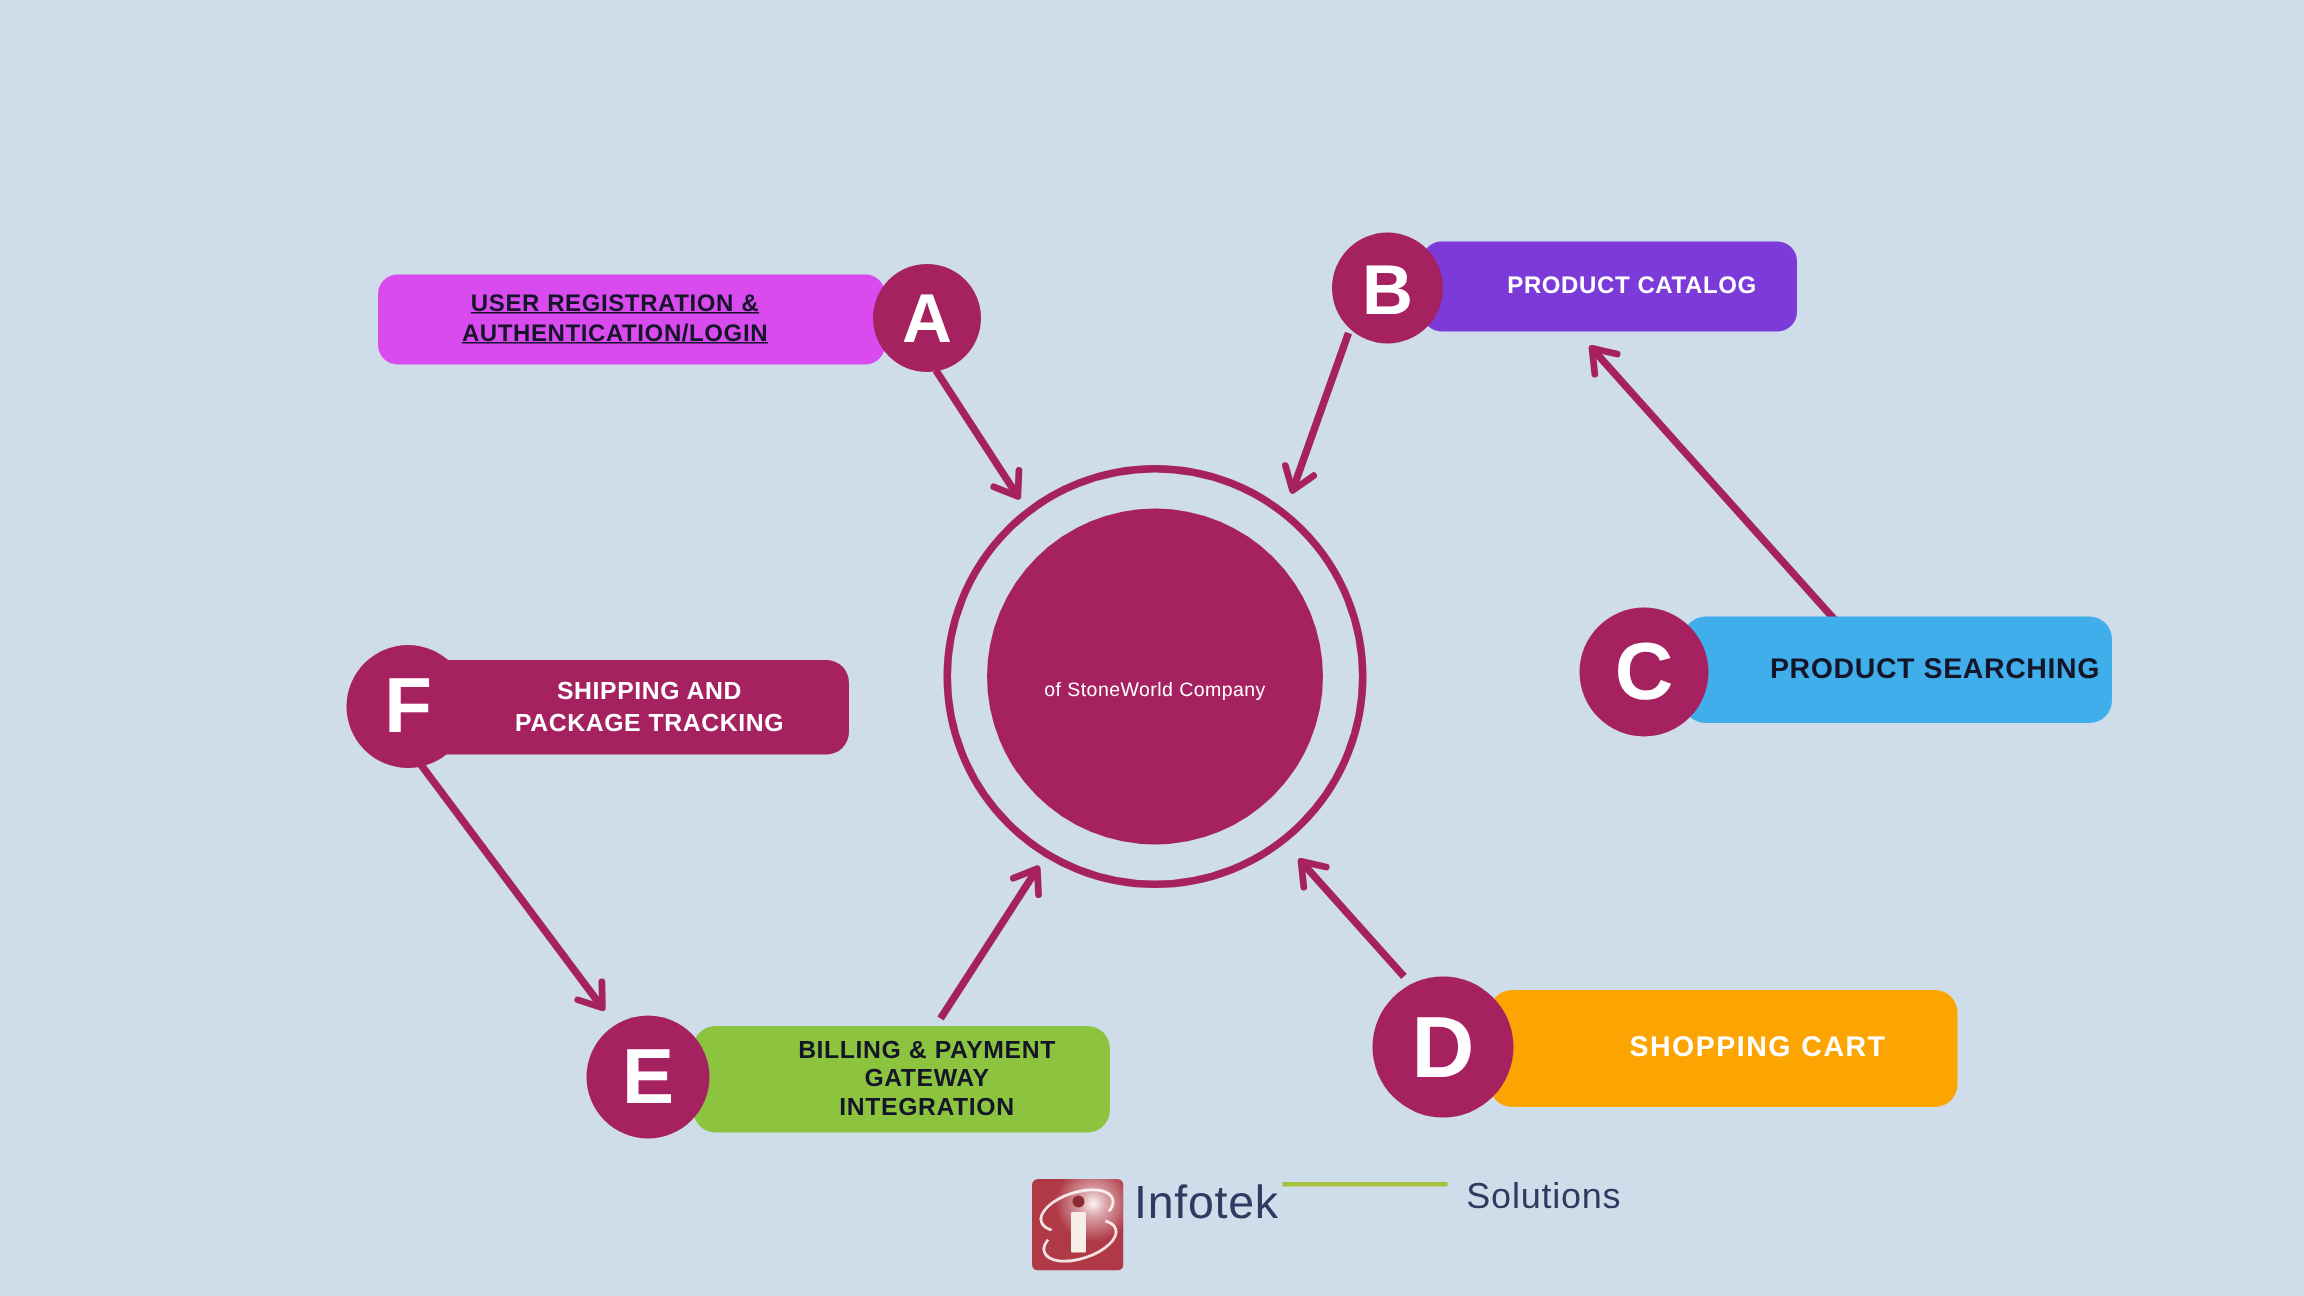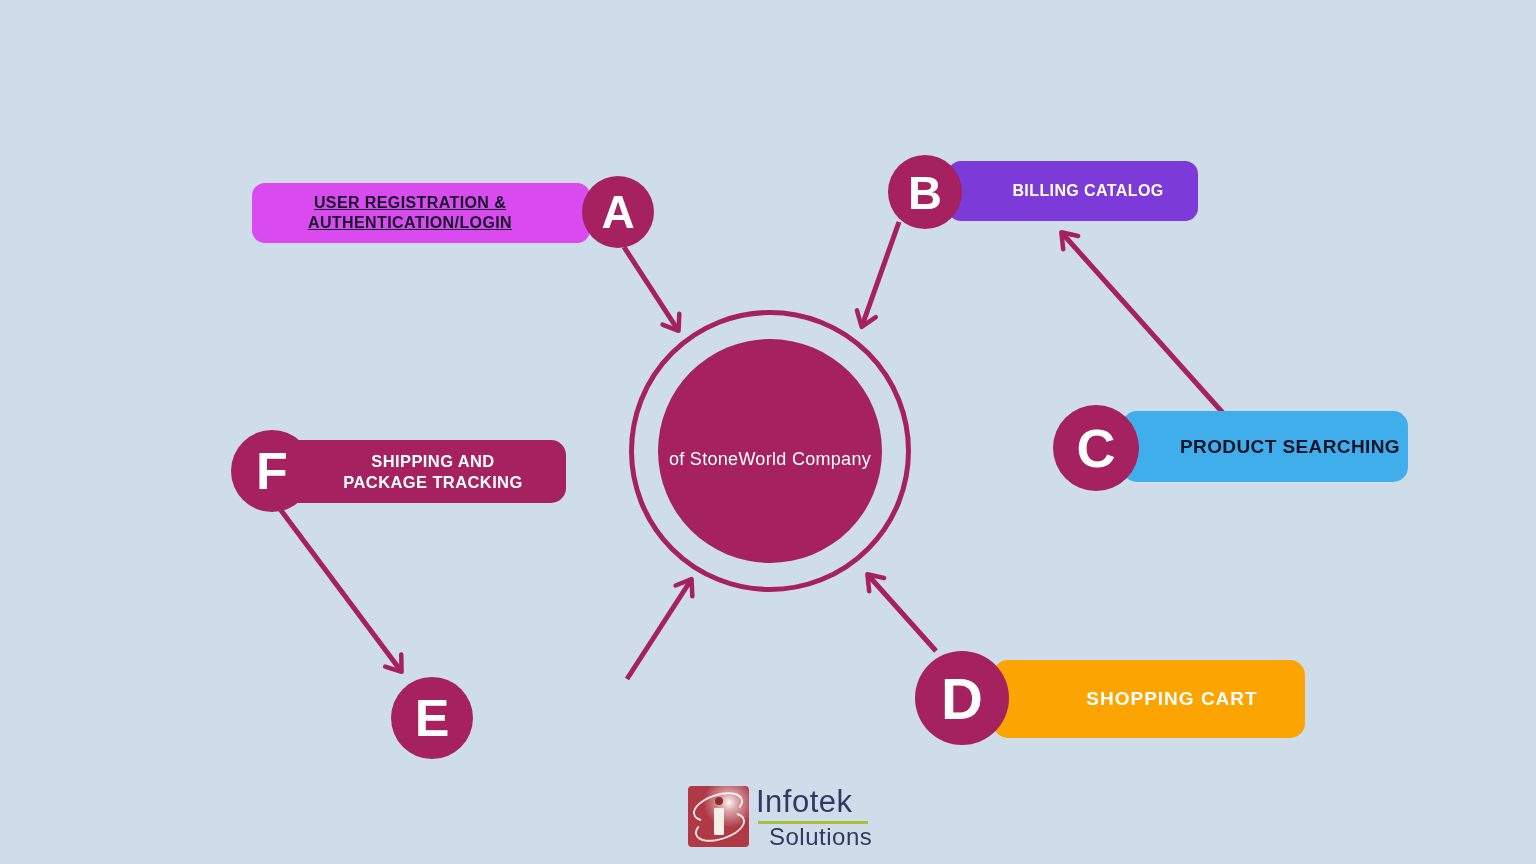--- a/index.html
+++ b/index.html
@@ -17,21 +17,21 @@
   .hub-circle {
     position:absolute; left:658px; top:339px; width:224px; height:224px;
     background:var(--primary); border-radius:50%;
     display:flex; flex-direction:column; align-items:center; justify-content:center;
     text-align:center; color:var(--light-text);
   }
   .hub-title {
     font-size:26px; font-weight:bold; letter-spacing:1px; line-height:1.15;
     max-width:195px;
   }
-  .hub-subtitle { font-size:18px; margin-top:17px; letter-spacing:0.3px; }
+  .hub-subtitle { font-size:13px; margin-top:17px; letter-spacing:0.3px; }
   
   .pill {
     position:absolute; display:flex; align-items:center; justify-content:center;
     text-align:center; font-weight:bold; letter-spacing:0.4px; line-height:1.25;
   }
   .pill-a { left:252px; top:183px; width:338px; height:60px; background:var(--pill-a);
             border-radius:13px; color:var(--dark-text); font-size:16px; padding:0 50px 0 28px; }
   .pill-a .inner { max-width:235px;text-decoration:underline; }
   .pill-b { left:948px; top:161px; width:250px; height:60px; background:var(--pill-b);
             border-radius:13px; color:var(--light-text); font-size:16px; padding-left:30px; }
@@ -82,21 +82,21 @@
     border:2.5px solid rgba(255,255,255,0.85);
     border-bottom-color:transparent; border-radius:50%;
     transform:rotate(-18deg);
   }
   .logo-swirl-2 {
     position:absolute; left:6px; top:28px; width:52px; height:26px;
     border:2.5px solid rgba(255,255,255,0.85);
     border-top-color:transparent; border-radius:50%;
     transform:rotate(-18deg);
   }
-  .logo-text { margin-left:7px; display:flex; flex-direction:column; }
+  .logo-text { margin-left:7px; display:flex; flex-direction:row; }
   .logo-brand { color:var(--logo-navy); font-size:31px; line-height:1.05; letter-spacing:0.5px; }
   .logo-divider { width:110px; height:3px; background:var(--logo-green); margin:2px 0 1px 2px; }
   .logo-sub { color:var(--logo-navy); font-size:24px; line-height:1.0; letter-spacing:0.5px; margin-left:13px; }
 </style>
 </head>
 <body>
 
 <div class="canvas">
 
   <svg class="arrows">
@@ -117,34 +117,37 @@
   <div class="hub-circle">
     <div class="hub-subtitle">of StoneWorld Company</div>
   </div>
 
   <div class="pill pill-a">
     <span class="inner">USER REGISTRATION &amp; AUTHENTICATION/LOGIN</span>
   </div>
   <div class="badge badge-a">A</div>
 
   <div class="pill pill-b">
-    <span class="inner">BILLING CATALOG</span>
+    <span class="inner">PRODUCT CATALOG</span>
   </div>
   <div class="badge badge-b">B</div>
 
   <div class="pill pill-c">
     <span class="inner">PRODUCT SEARCHING</span>
   </div>
   <div class="badge badge-c">C</div>
 
   <div class="pill pill-d">
     <span class="inner">SHOPPING CART</span>
   </div>
   <div class="badge badge-d">D</div>
 
+  <div class="pill pill-e">
+    <span class="inner">BILLING &amp; PAYMENT GATEWAY INTEGRATION</span>
+  </div>
   <div class="badge badge-e">E</div>
 
   <div class="pill pill-f">
     <span class="inner">SHIPPING AND PACKAGE TRACKING</span>
   </div>
   <div class="badge badge-f">F</div>
 
   <div class="logo">
     <div class="logo-mark">
       <div class="logo-swirl-1"></div>

